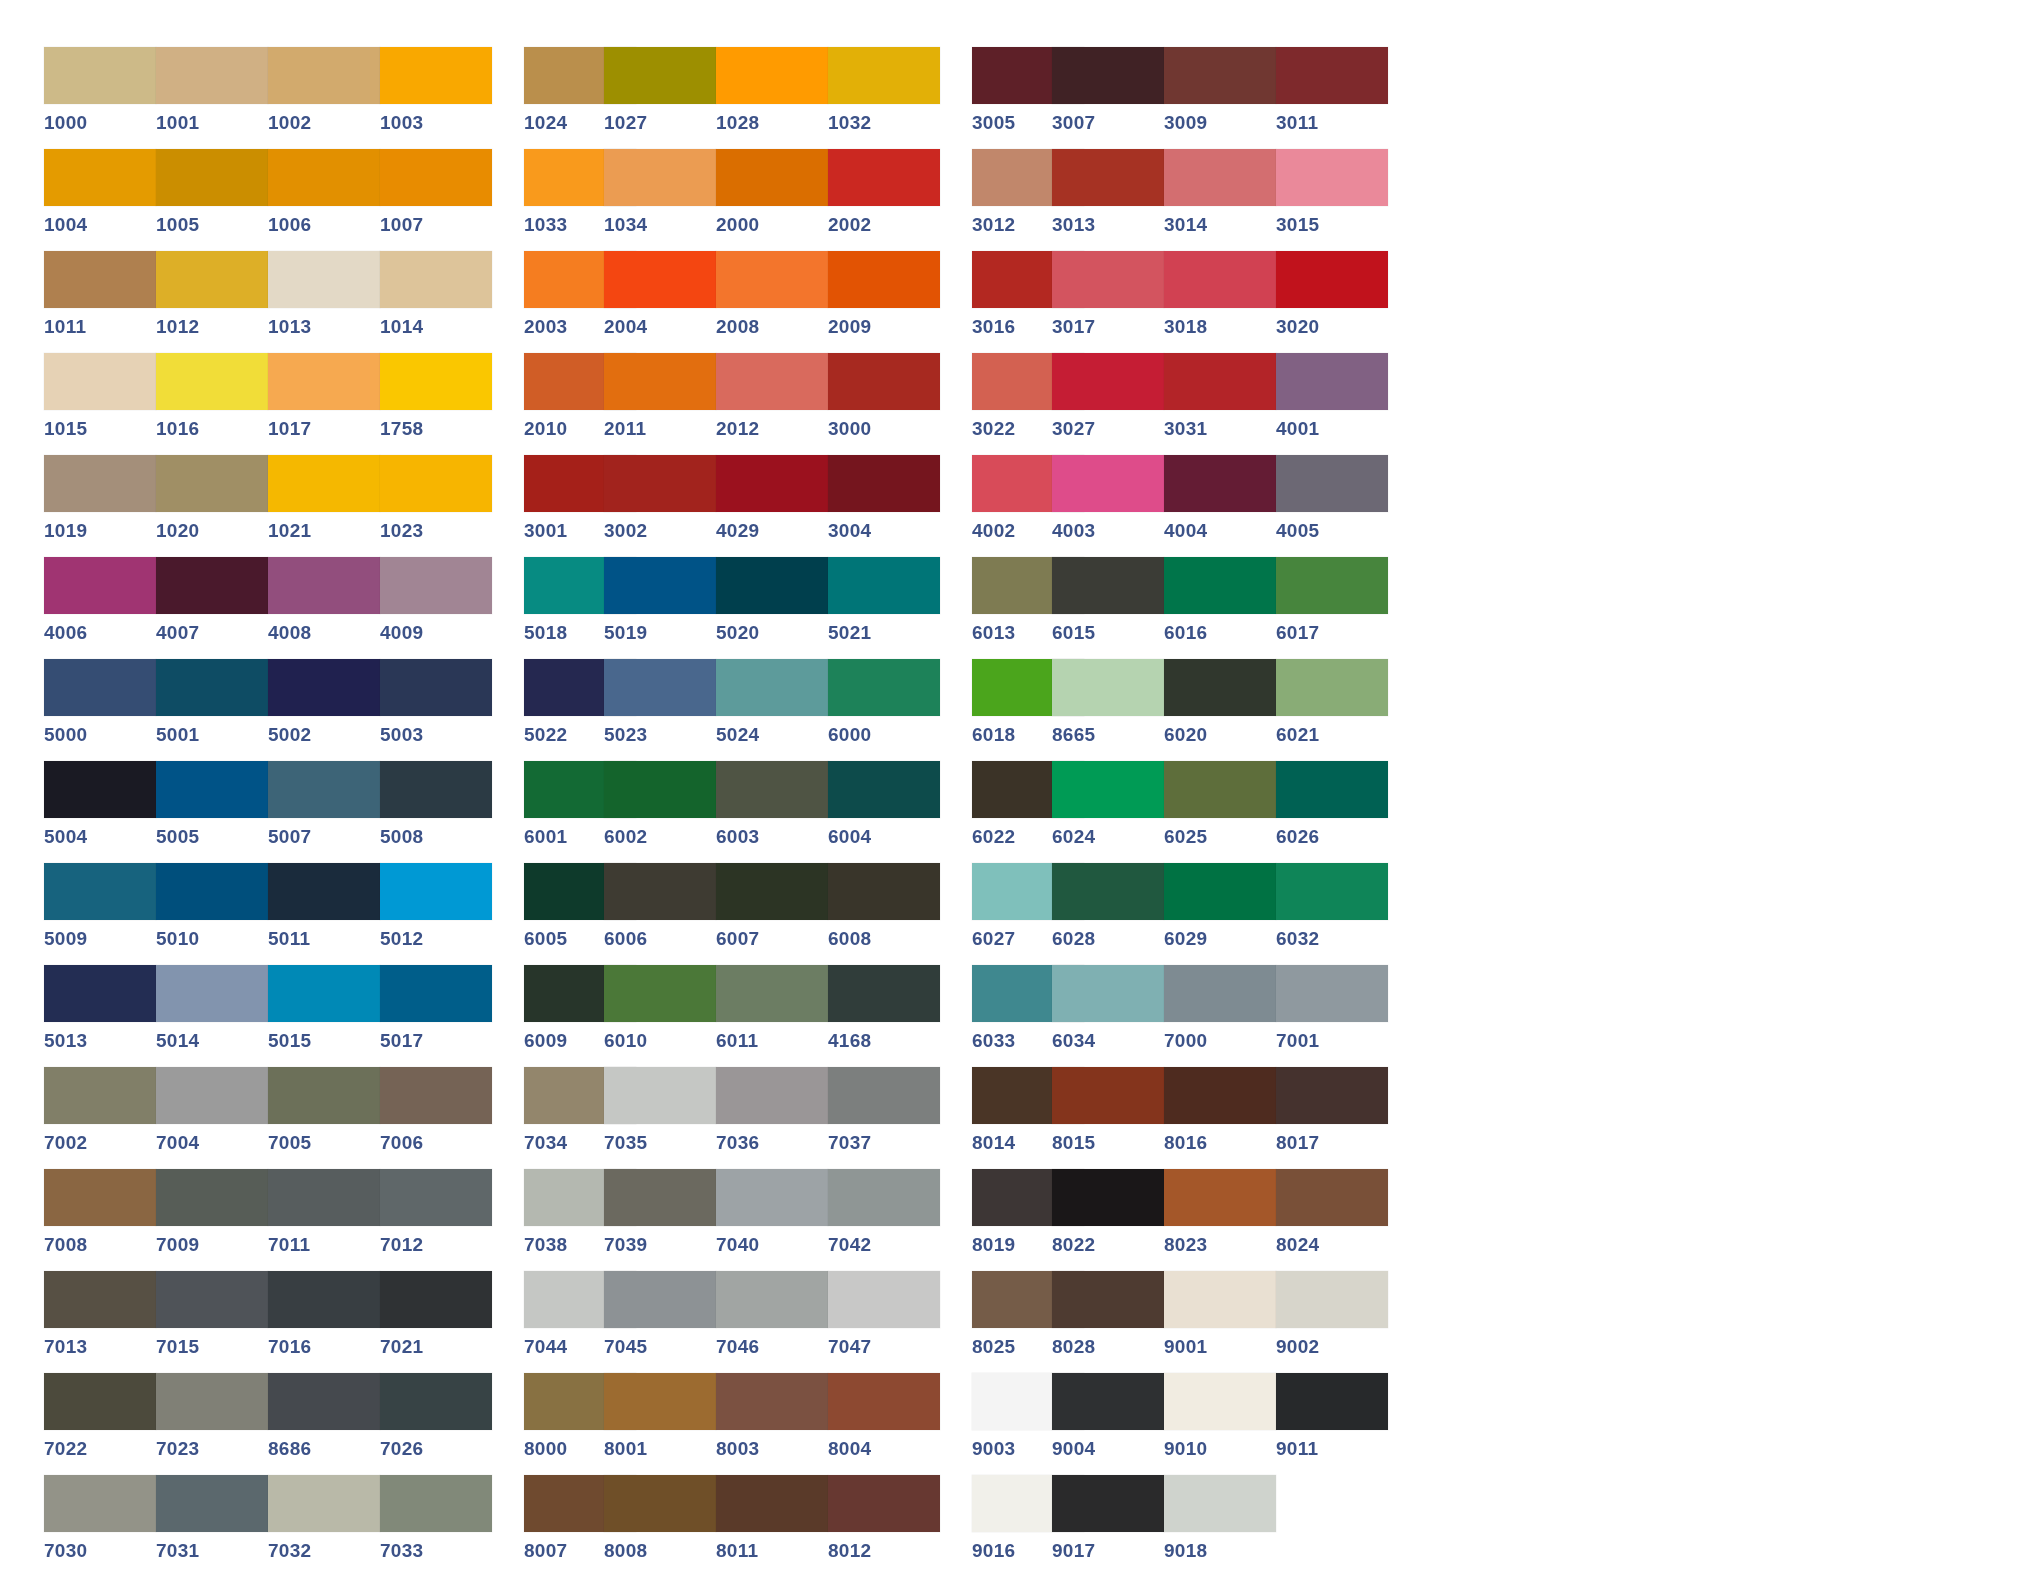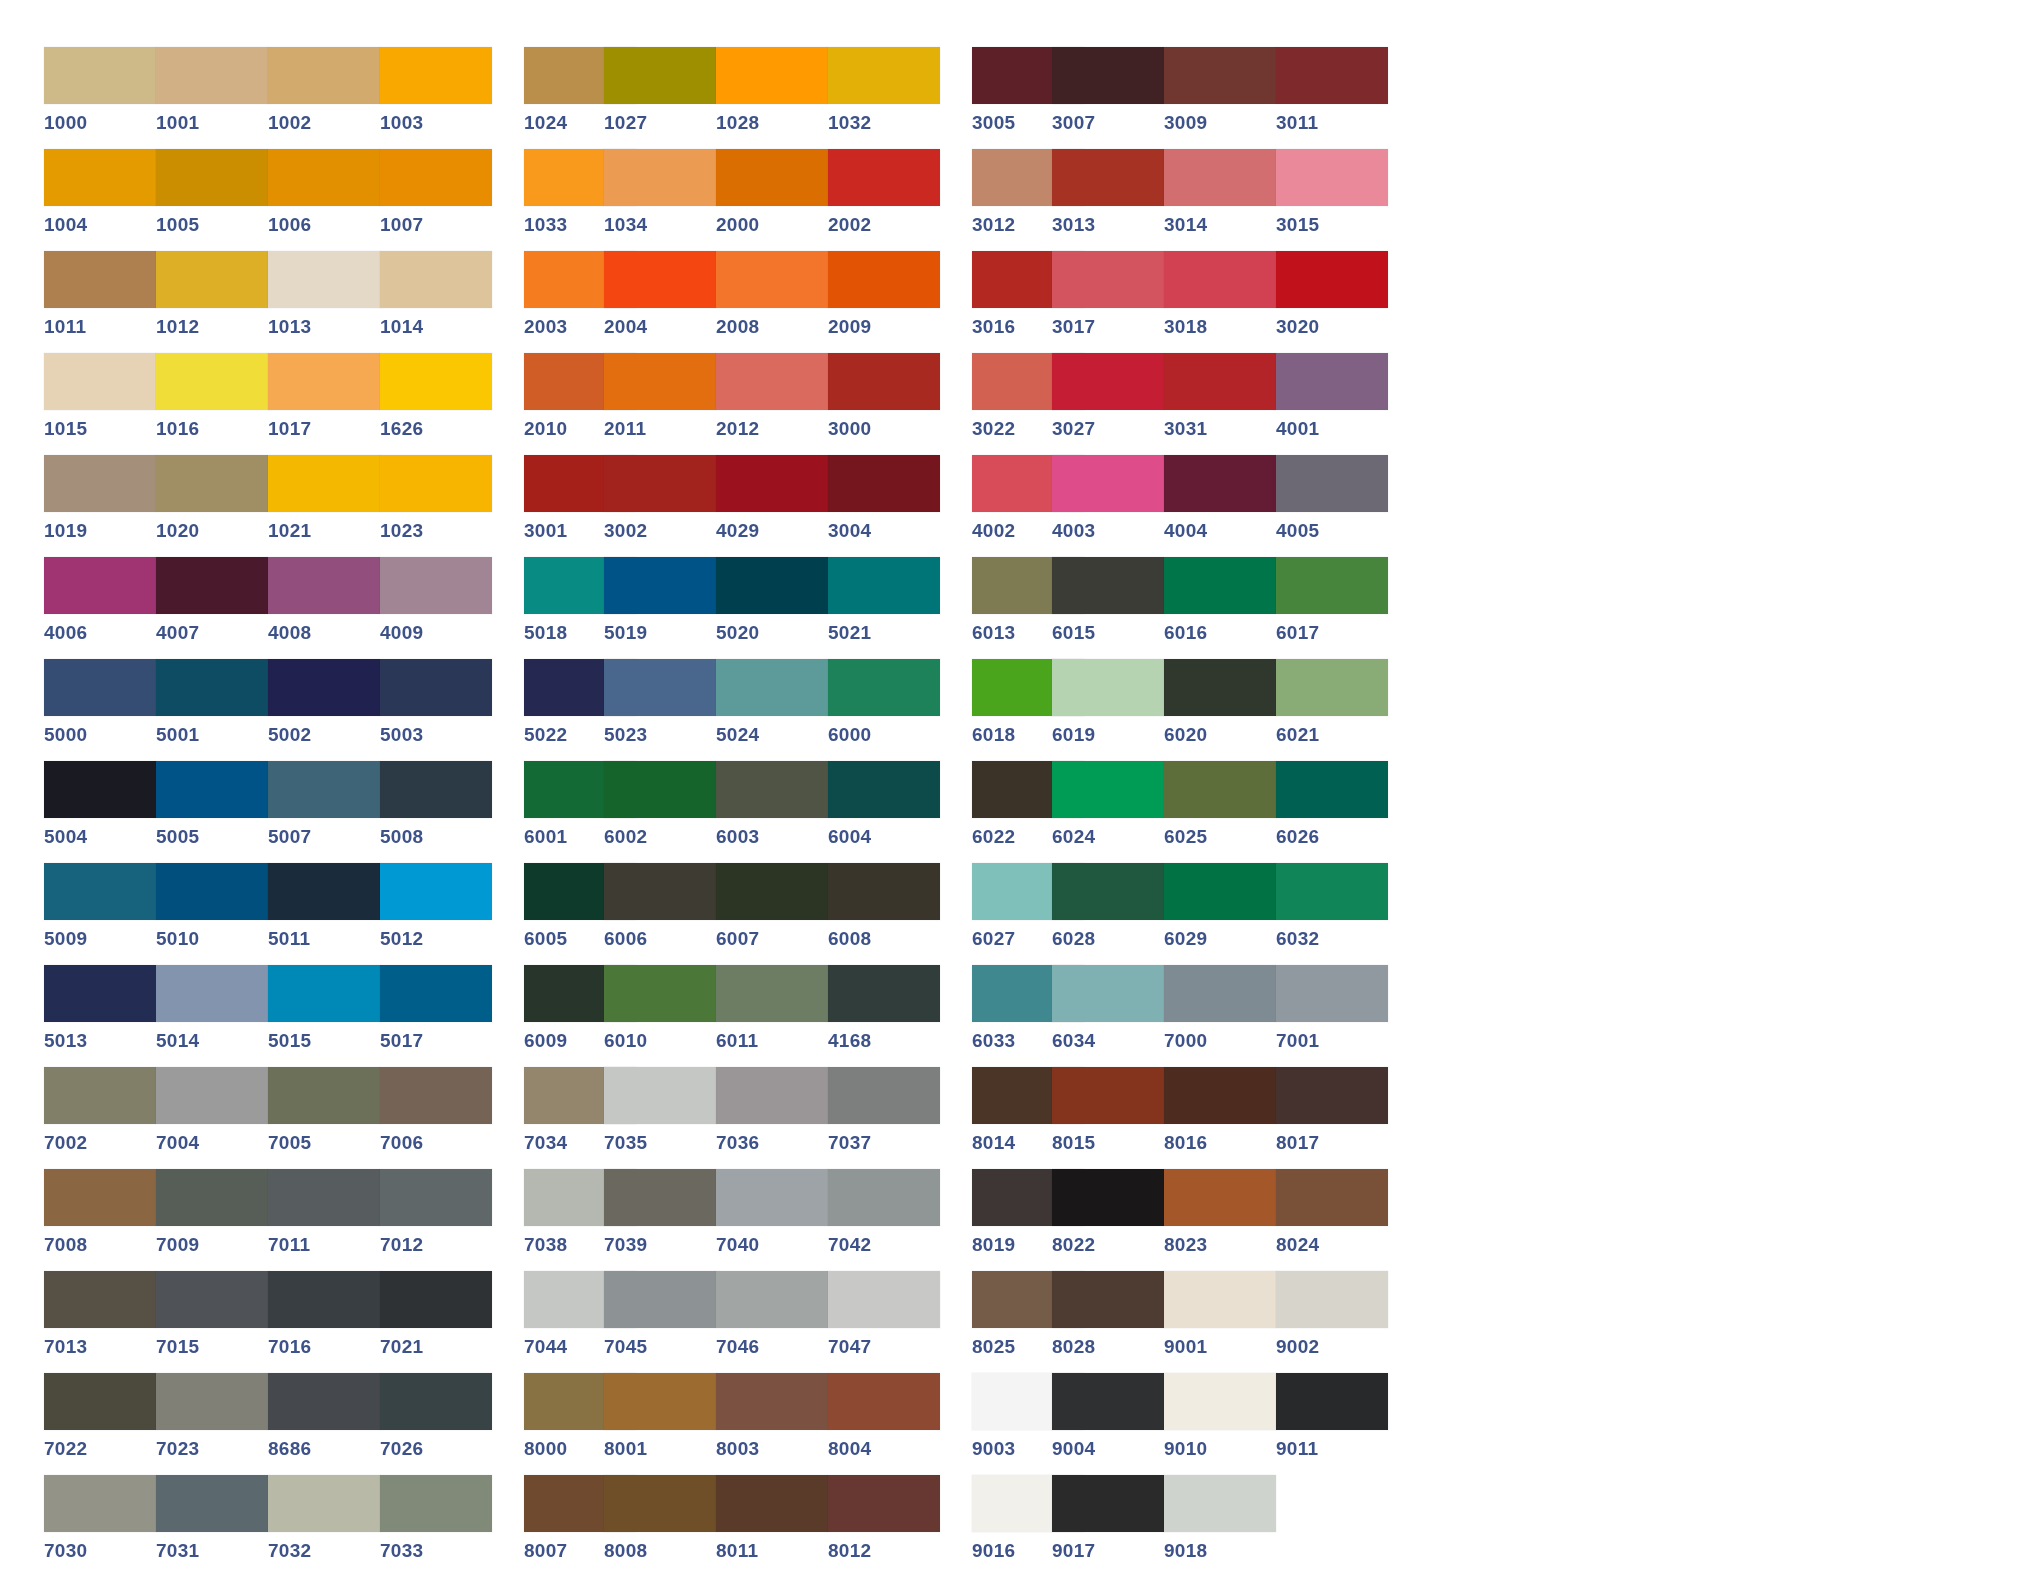--- a/index.html
+++ b/index.html
@@ -215,21 +215,21 @@
       <div class="cell">
         <div class="swatch" style="background: rgb(241, 221, 56);"></div>
         <div class="label">1016</div>
       </div>
       <div class="cell">
         <div class="swatch" style="background: rgb(246, 169, 80);"></div>
         <div class="label">1017</div>
       </div>
       <div class="cell">
         <div class="swatch" style="background: rgb(250, 199, 0);"></div>
-        <div class="label">1626</div>
+        <div class="label">1758</div>
       </div>
       <div class="cell group-start">
         <div class="swatch" style="background: rgb(208, 93, 38);"></div>
         <div class="label">2010</div>
       </div>
       <div class="cell">
         <div class="swatch" style="background: rgb(226, 110, 15);"></div>
         <div class="label">2011</div>
       </div>
       <div class="cell">
@@ -383,21 +383,21 @@
       <div class="cell">
         <div class="swatch" style="background: rgb(29, 130, 89);"></div>
         <div class="label">6000</div>
       </div>
       <div class="cell group-start">
         <div class="swatch" style="background: rgb(75, 165, 28);"></div>
         <div class="label">6018</div>
       </div>
       <div class="cell">
         <div class="swatch" style="background: rgb(181, 211, 176);"></div>
-        <div class="label">6019</div>
+        <div class="label">8665</div>
       </div>
       <div class="cell">
         <div class="swatch" style="background: rgb(48, 55, 45);"></div>
         <div class="label">6020</div>
       </div>
       <div class="cell">
         <div class="swatch" style="background: rgb(137, 172, 118);"></div>
         <div class="label">6021</div>
       </div>
       <div class="cell">

